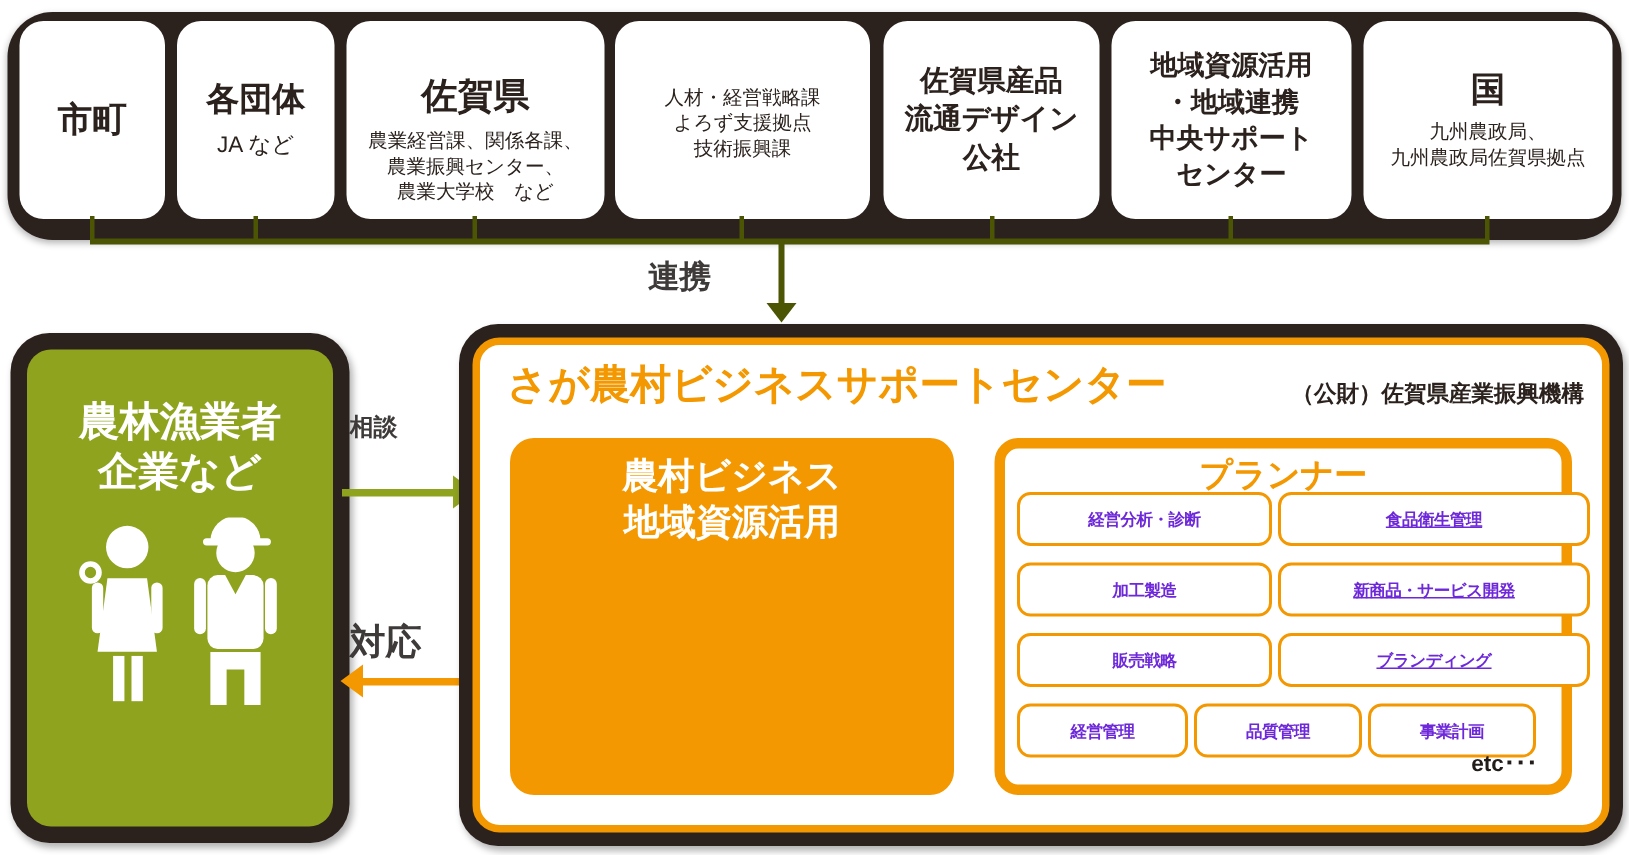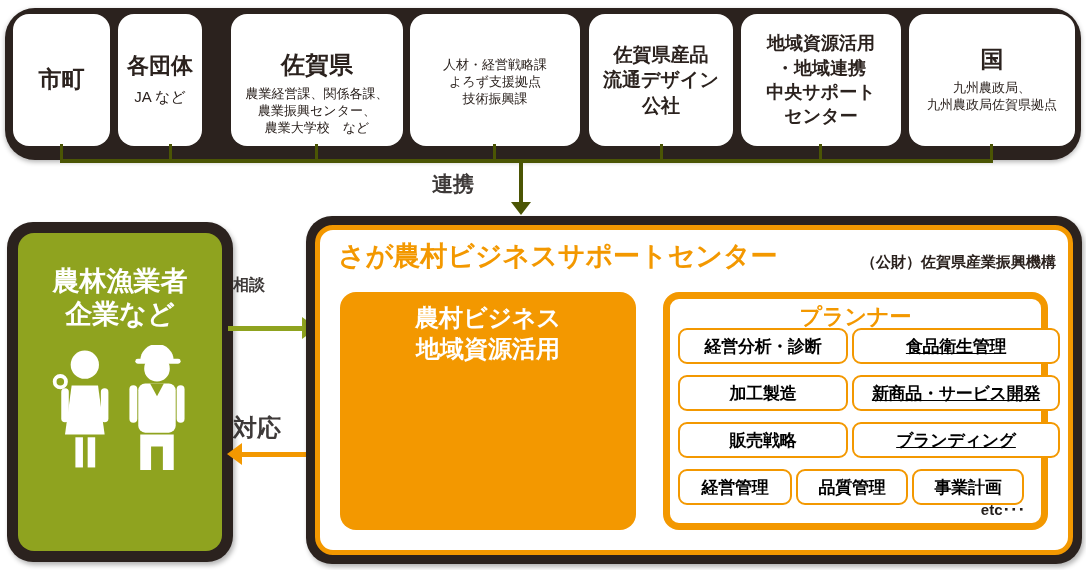--- a/index.html
+++ b/index.html
@@ -14,21 +14,21 @@
     box-shadow:0 2px 5px rgba(0,0,0,.30);
   }
   .tbox{
     position:absolute;top:14px;height:132px;background:#fff;border-radius:16px;
     display:flex;flex-direction:column;align-items:center;justify-content:center;
     text-align:center;line-height:1.2;
   }
   .tbox .t{font-weight:bold;color:#2b221e;}
   .tbox .s{font-size:13px;font-weight:500;color:#2b221e;line-height:1.3;margin-top:2px;}
   .b1{left:13px;width:97px;}   .b1 .t{font-size:23px;}
-  .b2{left:118px;width:84px;} .b2 .t{font-size:22px;} .b2 .s{font-size:15px;margin-top:8px;}
+  .b2{left:118px;width:105px;} .b2 .t{font-size:22px;} .b2 .s{font-size:15px;margin-top:8px;}
   .b3{left:231px;width:172px;} .b3 .t{font-size:24px;margin-top:28px;} .b3 .s{margin-top:6px;}
   .b4{left:410px;width:170px;} .b4 .t{font-size:21px;}
   .b4 .t2{font-size:15px;font-weight:bold;letter-spacing:-.5px;}
   .b4 .s{margin-top:5px;}
   .b5{left:589px;width:144px;} .b5 .t{font-size:19px;line-height:1.35;}
   .b6{left:741px;width:160px;} .b6 .t{font-size:18px;line-height:1.35;}
   .b7{left:909px;width:166px;} .b7 .t{font-size:23px;} .b7 .s{margin-top:7px;}
   
   .hline{position:absolute;left:60px;top:159px;width:933px;height:4px;background:#4b5504;}
   .stub{position:absolute;top:144px;width:3px;height:16px;background:#4b5504;}
@@ -71,22 +71,22 @@
     font-size:24px;line-height:1.3;}
   .coord-panel{position:absolute;left:14px;right:14px;top:71px;bottom:13px;background:#fff;
     border-radius:12px;display:flex;flex-direction:column;align-items:center;
     justify-content:center;}
   .coord-item{font-weight:bold;font-size:19px;color:#221d1b;line-height:37px;white-space:nowrap;}
   
   .planner{position:absolute;left:663px;top:292px;width:385px;height:238px;
     background:#fff;border:7px solid #f39800;border-radius:16px;box-sizing:border-box;}
   .planner-title{margin-top:3px;text-align:center;color:#f39800;font-weight:bold;font-size:22px;}
   .chip{position:absolute;height:36px;background:#fff;border:2px solid #f39800;border-radius:9px;
-    display:flex;align-items:center;justify-content:center;font-weight:bold;font-size:17px;
-    color:#000000;box-sizing:border-box;white-space:nowrap;letter-spacing:-.3px;}
+    display:flex;align-items:center;justify-content:center;font-weight:bold;font-size:11px;
+    color:#6d28d9;box-sizing:border-box;white-space:nowrap;letter-spacing:-.3px;}
   .r1{top:29px;} .r2{top:76px;} .r3{top:123px;} .r4{top:170px;}
   .cL{left:8px;width:170px;} .cR{left:182px;width:208px;text-decoration:underline;}
   .c41{left:8px;width:114px;} .c42{left:126px;width:112px;} .c43{left:242px;width:112px;}
   .etc{position:absolute;right:16px;bottom:5px;font-size:15px;font-weight:600;color:#221d1b;}
 </style>
 </head>
 <body>
 
 <div class="stage">
 

